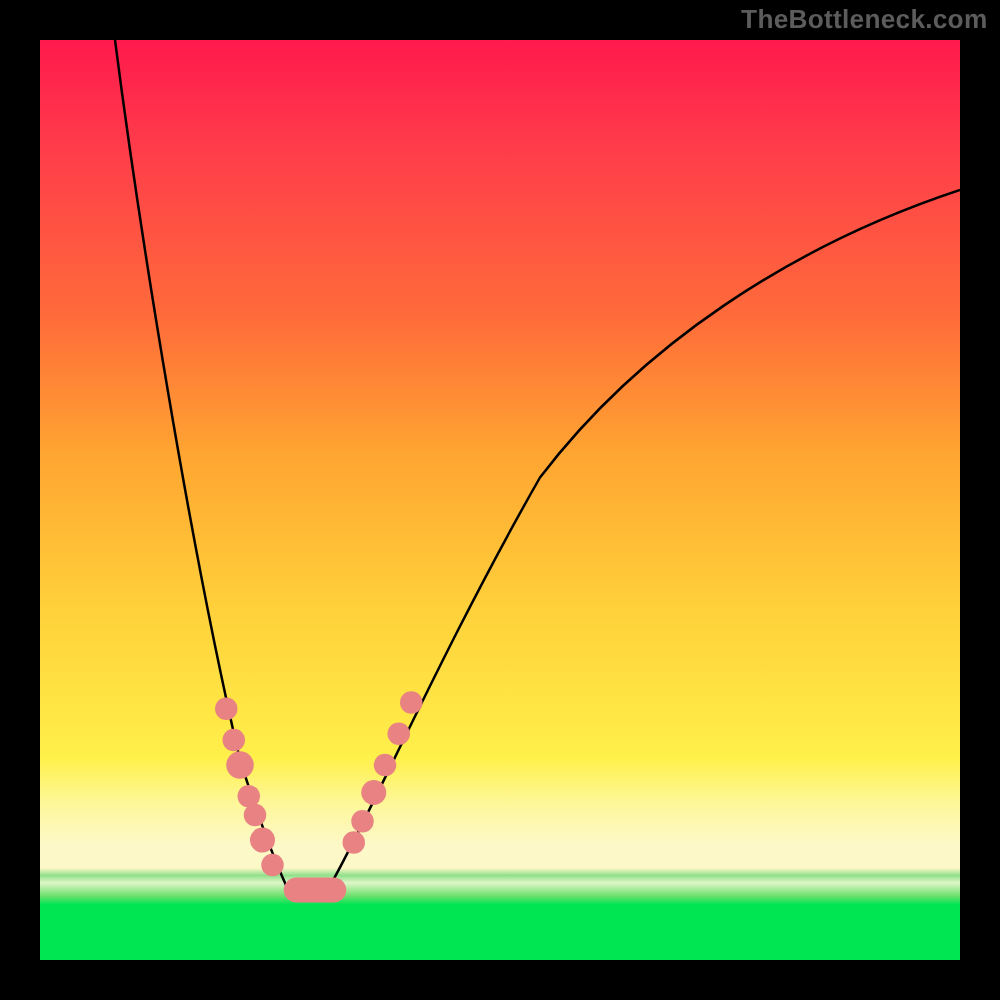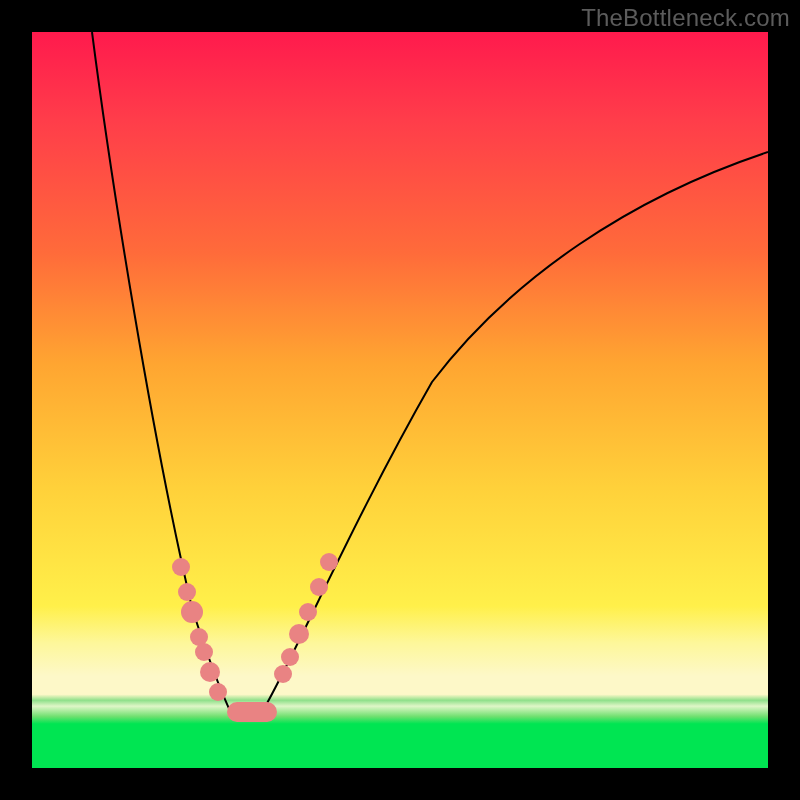--- a/index.html
+++ b/index.html
@@ -41,22 +41,22 @@
         #6fe070 93%,
         #00e552 94%,
         #00e552 100%
       );
   }
   .watermark {
     position: absolute;
     top: 4px;
     right: 10px;
     color: #5c5c5c;
-    font-size: 24px;
-    font-weight: 400;
+    font-size: 21px;
+    font-weight: 700;
     letter-spacing: 0.2px;
     user-select: none;
   }
   svg.overlay {
     position: absolute;
     left: 0; top: 0;
     width: 736px; height: 736px;
   }
   .curve {
     fill: none;

